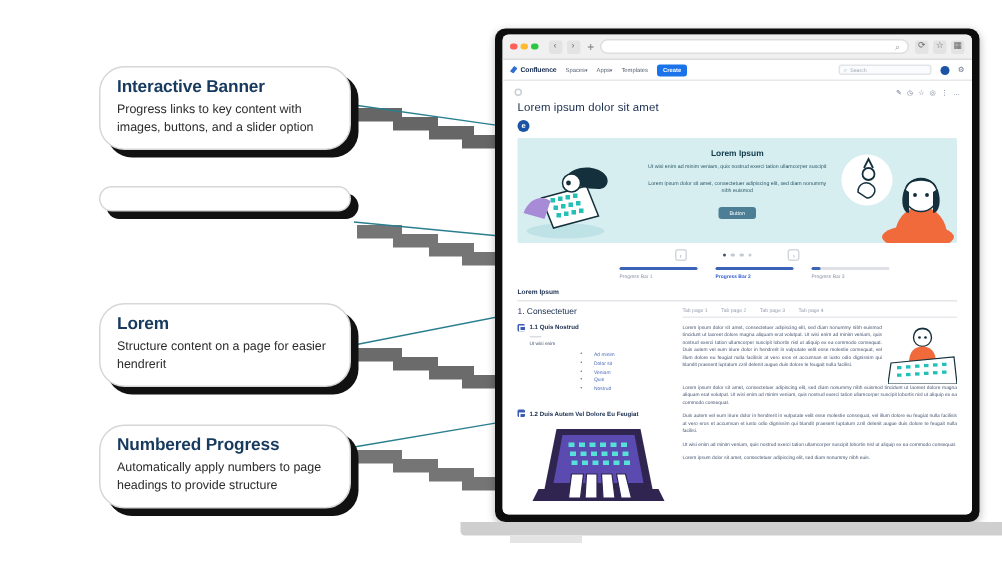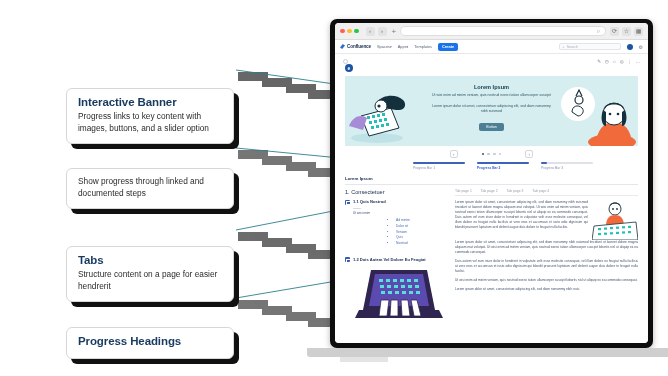--- a/index.html
+++ b/index.html
@@ -12,24 +12,23 @@
   }
 
   
   .steps { position:absolute; left:0; top:0; width:668px; height:376px; pointer-events:none; }
 
   
   .callout {
     position:absolute;
     background:#ffffff;
     border:1px solid #d7d7d7;
-    border-radius:6px;
+    border-radius:17px;
     box-shadow:5px 5px 0 0 #111111;
     padding:7px 11px 8px 11px;
-    margin-top:44px;
   }
   .callout h3 {
     margin:0 0 3px 0;
     font-size:11.5px;
     font-weight:bold;
     color:#173a5e;
     letter-spacing:-0.1px;
   }
   .callout p {
     margin:0;
@@ -259,28 +258,28 @@
 <div class="endpoint" style="left:437px; top:96px;"></div>
 <div class="endpoint" style="left:441px; top:165px;"></div>
 <div class="endpoint" style="left:443px; top:186px;"></div>
 <div class="endpoint" style="left:363px; top:273px;"></div>
 
 <div class="callout" id="callout-banner">
   <h3>Interactive Banner</h3>
   <p>Progress links to key content with images, buttons, and a slider option</p>
 </div>
 <div class="callout" id="callout-progress">
-  <p>Show progress through linked and documented steps</p>
 </div>
 <div class="callout" id="callout-tabs">
-  <h3>Tabs</h3>
+  <h3>Lorem</h3>
   <p>Structure content on a page for easier hendrerit</p>
 </div>
 <div class="callout" id="callout-headings">
-  <h3>Progress Headings</h3>
+  <h3>Numbered Progress</h3>
+  <p>Automatically apply numbers to page headings to provide structure</p>
 </div>
 
 <div class="device">
  <div class="device-screen">
 
   <div class="chrome">
     <div class="dots">
       <span class="dot r"></span>
       <span class="dot y"></span>
       <span class="dot g"></span>
@@ -327,20 +326,21 @@
     <div class="breadcrumb-dot"></div>
     <div class="page-tools">
       <span>✎</span>
       <span>◷</span>
       <span>☆</span>
       <span>◎</span>
       <span>⋮</span>
       <span>…</span>
     </div>
 
+    <div class="page-title">Lorem ipsum dolor sit amet</div>
 
     <div class="byline">
       <span class="ava">e</span>
       <span class="meta"></span>
     </div>
 
     <div class="banner">
       <svg class="banner-art-l" viewBox="0 0 86 60">
         <ellipse cx="30" cy="52" rx="26" ry="5" fill="#bfe2e6"></ellipse>
         <path d="M14 30 L44 22 L52 42 L22 50 Z" fill="#ffffff" stroke="#14303c" stroke-width="1"></path>

